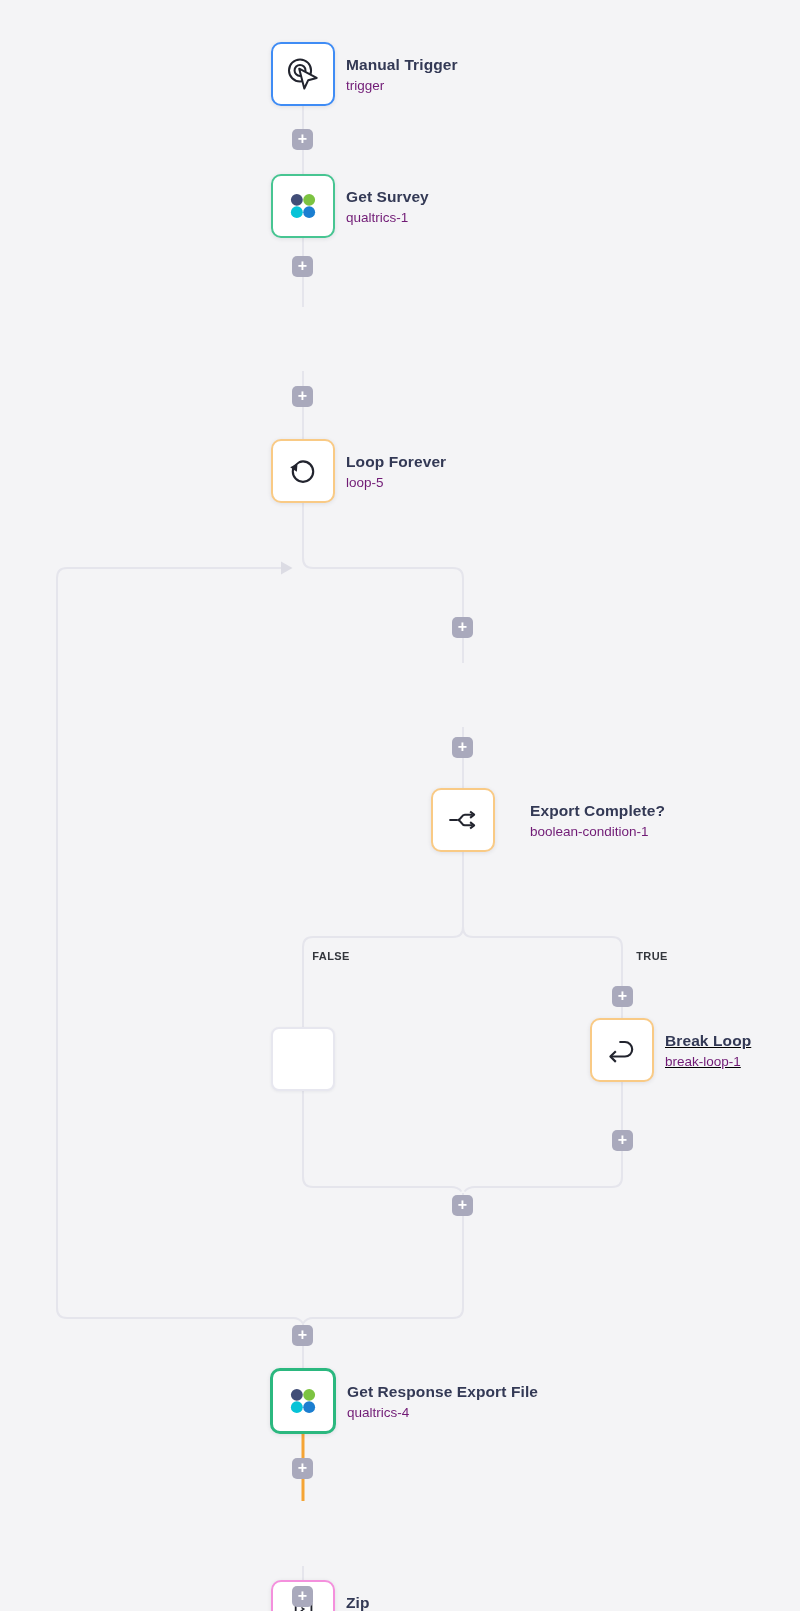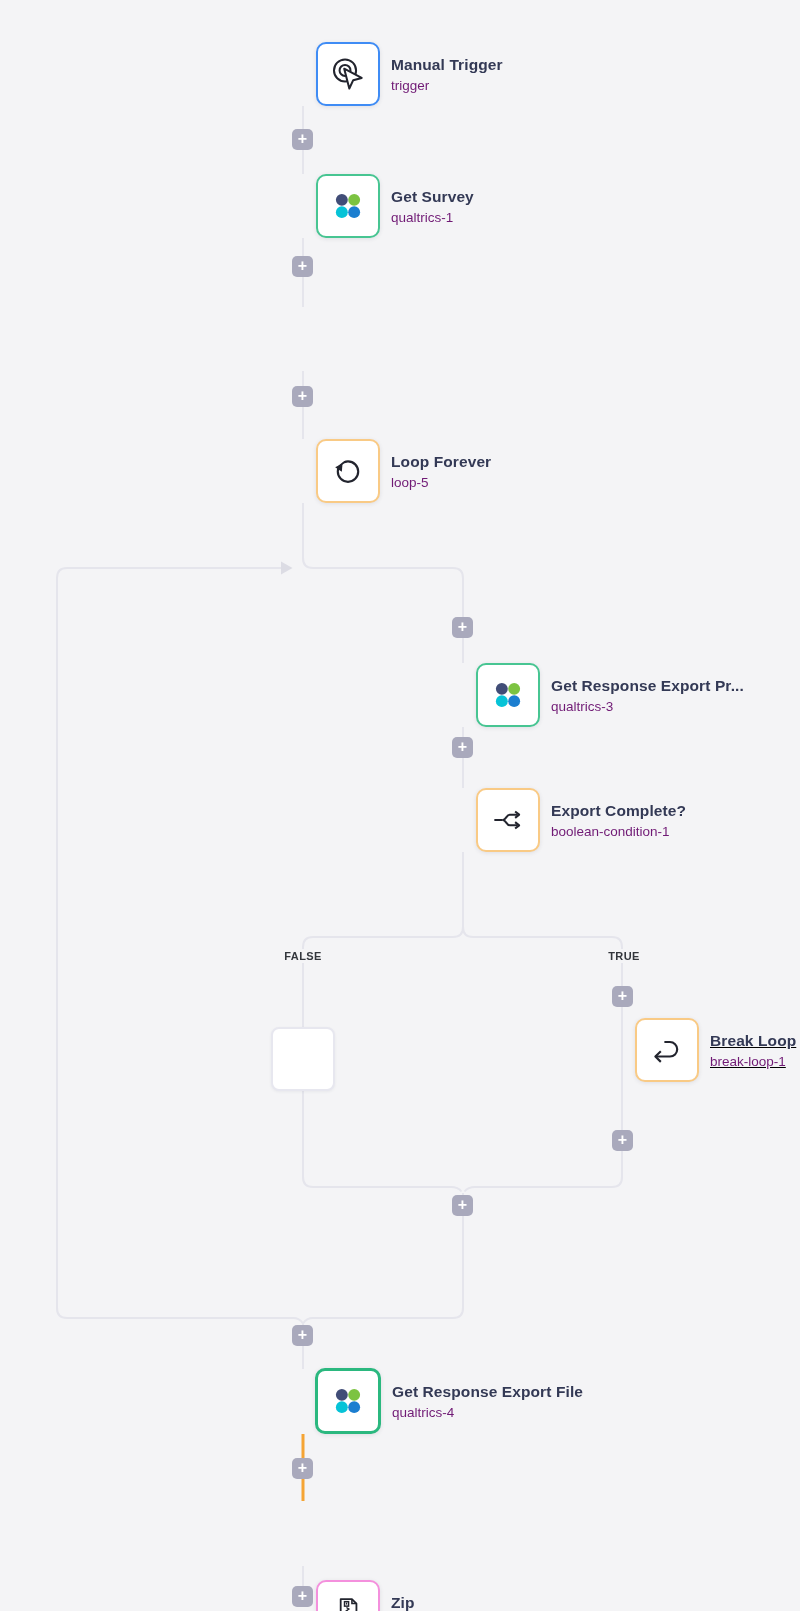--- a/index.html
+++ b/index.html
@@ -2,41 +2,41 @@
 <html><head>
 <meta charset="utf-8">
 <style>
   * { margin:0; padding:0; box-sizing:border-box; }
   html,body { background:#f4f4f6; }
   body { font-family:"Liberation Sans", sans-serif; }
   .canvas { position:relative; width:800px; height:1611px; background:#f4f4f6; overflow:hidden; }
 
   svg.connectors { position:absolute; left:0; top:0; z-index:1; }
 
-  .node-row { position:absolute; display:flex; align-items:center; z-index:3;margin-left:45px; }
+  .node-row { position:absolute; display:flex; align-items:center; z-index:3; }
   .node-box {
     width:64px; height:64px; background:#ffffff; border:2px solid #cccccc;
     border-radius:10px; display:flex; align-items:center; justify-content:center;
     box-shadow:0 1px 4px rgba(40,44,70,0.10); flex:0 0 auto; cursor:pointer;
   }
   .node-box.selected { border-width:3px; }
   .node-text { margin-left:11px; white-space:nowrap; }
   .node-title { font-size:15.5px; font-weight:bold; color:#333955; letter-spacing:0.1px; }
   .node-subtitle { font-size:13.5px; color:#701a75; margin-top:4px; }
 
   .plus-btn {
     position:absolute; width:21px; height:21px; background:#a9a9bc; border-radius:5px;
     color:#ffffff; font-size:16px; font-weight:bold; line-height:20px; text-align:center;
     z-index:4; cursor:pointer; user-select:none;
   }
 
   .branch-label {
     position:absolute; transform:translateX(-50%); z-index:2;
     font-size:11px; font-weight:bold; color:#33363c; letter-spacing:0.4px;
-    background:#f4f4f6; padding:1px 4px;
+    background:#f4f4f6; padding:1px 4px;margin-left:28px;
   }
 
   .empty-node {
     position:absolute; width:64px; height:64px; background:#ffffff;
     border:2px solid #e7e7ef; border-radius:8px; z-index:3;
     box-shadow:0 1px 3px rgba(40,44,70,0.06);
   }
 
   .icon svg { display:block; }
 </style>
@@ -111,38 +111,22 @@
           <polygon points="5.2,12.8 11.4,9.6 10.8,16.6" fill="#22242e"></polygon>
         </svg>
       </span>
     </div>
     <div class="node-text">
       <div class="node-title">Loop Forever</div>
       <div class="node-subtitle">loop-5</div>
     </div>
   </div>
 
-  <div class="node-row" style="left:431px; top:663px;">
-    <div class="node-box" style="border-color:#47c592;">
-      <span class="icon">
-        <svg width="34" height="34" viewBox="0 0 32 32">
-          <circle cx="10.2" cy="10.2" r="5.6" fill="#414d77"></circle>
-            <circle cx="21.8" cy="10.2" r="5.6" fill="#7cc341"></circle>
-          <circle cx="10.2" cy="21.8" r="5.6" fill="#06c3d7"></circle>
-            <circle cx="21.8" cy="21.8" r="5.6" fill="#1b7ed0"></circle>
-        </svg>
-      </span>
-    </div>
-    <div class="node-text">
-      <div class="node-title">Get Response Export Pr...</div>
-      <div class="node-subtitle">qualtrics-3</div>
-    </div>
-  </div>
-
-  <div class="node-row" style="left:431px; top:788px;">
+
+  <div class="node-row" style="left:431px; top:788px;gap:24px;">
     <div class="node-box" style="border-color:#f9ca85;">
       <span class="icon">
         <svg width="38" height="38" viewBox="0 0 32 32" fill="none" stroke="#22242e" stroke-width="1.7">
           <path d="M4.5,16 H11.5"></path>
           <path d="M11.5,16 C14.5,16 14.5,11.5 17.5,11.5 H24"></path>
           <path d="M11.5,16 C14.5,16 14.5,20.5 17.5,20.5 H24"></path>
           <polyline points="22,8.8 25.4,11.5 22,14.2" stroke-linejoin="round"></polyline>
           <polyline points="22,17.8 25.4,20.5 22,23.2" stroke-linejoin="round"></polyline>
         </svg>
       </span>

